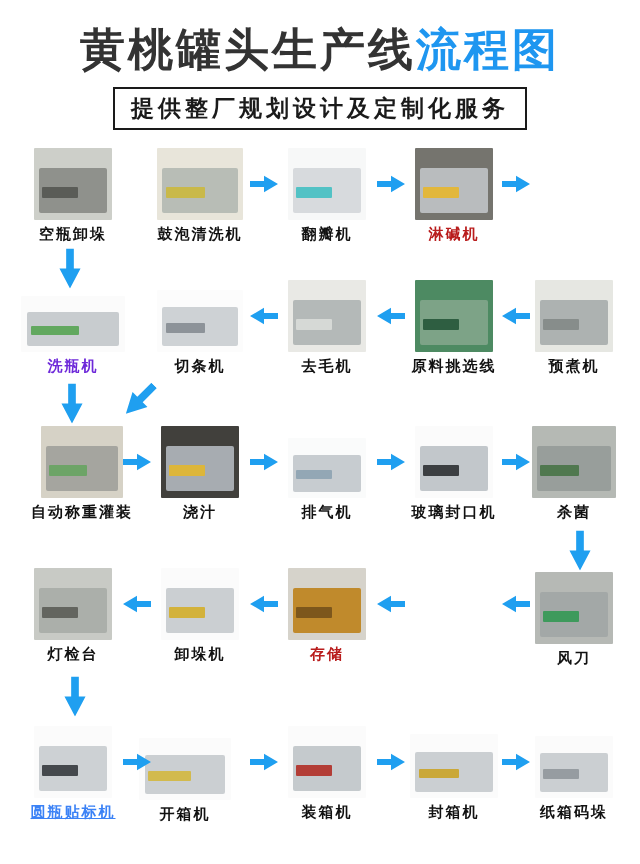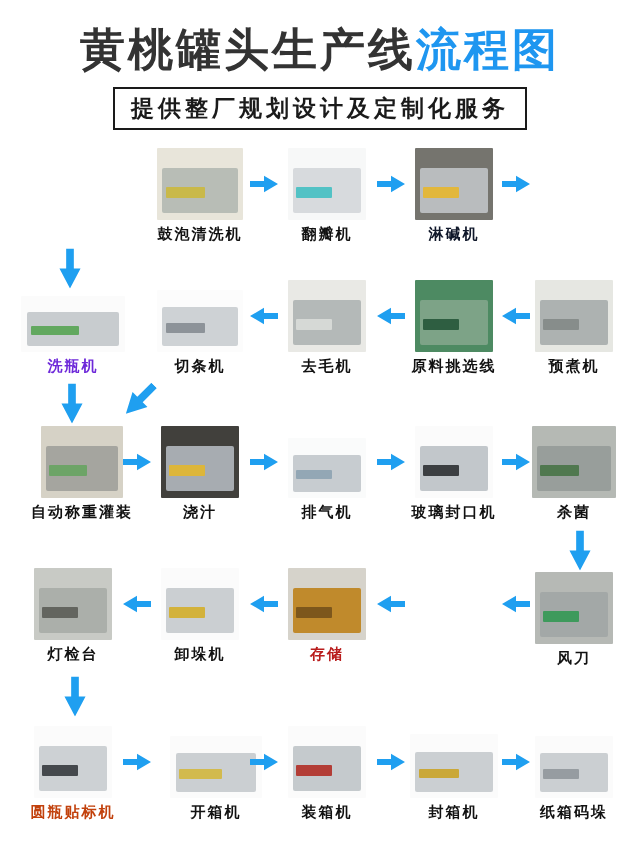--- a/index.html
+++ b/index.html
@@ -31,20 +31,30 @@
 </head>
 <body>
 
 <div class="page">
   <h1 class="title"><span style="color: rgb(51, 51, 51);">黄桃罐头生产线</span><span style="color: rgb(30, 150, 240);">流程图</span></h1>
   <div class="subtitle" style="border-color: rgb(26, 26, 26);">
     <span>提供整厂规划设计及定制化服务</span>
   </div>
   <div id="flow">
       <div class="flow-row" style="top: 144px; height: 104px;">
+        <div class="cell" style="left: 17px; width: 112px; height: 104px;">
+          <div class="photo-wrap" style="height: 76px;">
+            <div class="photo" style="width: 78px; height: 72px;">
+              <div class="ph-base" style="background: rgb(205, 207, 201);"></div>
+              <div class="ph-body" style="background: rgb(143, 145, 140);"></div>
+              <div class="ph-accent" style="background: rgb(90, 92, 87);"></div>
+            </div>
+          </div>
+          <div class="label" style="color: rgb(17, 17, 17);">空瓶卸垛</div>
+        </div>
         <div class="cell" style="left: 144px; width: 112px; height: 104px;">
           <div class="photo-wrap" style="height: 76px;">
             <div class="photo" style="width: 86px; height: 72px;">
               <div class="ph-base" style="background: rgb(232, 229, 218);"></div>
               <div class="ph-body" style="background: rgb(184, 189, 182);"></div>
               <div class="ph-accent" style="background: rgb(201, 185, 74);"></div>
             </div>
           </div>
           <div class="label" style="color: rgb(17, 17, 17);">鼓泡清洗机</div>
         </div>
@@ -59,21 +69,21 @@
           <div class="label" style="color: rgb(17, 17, 17);">翻瓣机</div>
         </div>
         <div class="cell" style="left: 398px; width: 112px; height: 104px;">
           <div class="photo-wrap" style="height: 76px;">
             <div class="photo" style="width: 78px; height: 72px;">
               <div class="ph-base" style="background: rgb(117, 116, 110);"></div>
               <div class="ph-body" style="background: rgb(185, 188, 190);"></div>
               <div class="ph-accent" style="background: rgb(226, 183, 60);"></div>
             </div>
           </div>
-          <div class="label" style="color: #0f172a;">淋碱机</div>
+          <div class="label" style="color: #b91c1c;">淋碱机</div>
         </div>
         <div class="arrow h" style="left: 249.5px; top: 31px;">
           <svg viewBox="0 0 40 24" preserveAspectRatio="none">
             <polygon points="0,8 20,8 20,1 40,12 20,23 20,16 0,16" fill="#1f9ff0"></polygon>
           </svg>
         </div>
         <div class="arrow h" style="left: 376.5px; top: 31px;">
           <svg viewBox="0 0 40 24" preserveAspectRatio="none">
             <polygon points="0,8 20,8 20,1 40,12 20,23 20,16 0,16" fill="#1f9ff0"></polygon>
           </svg>
@@ -287,23 +297,23 @@
       </div>
       <div class="flow-row" style="top: 716px; height: 110px;">
         <div class="cell" style="left: 17px; width: 112px; height: 110px;">
           <div class="photo-wrap" style="height: 82px;">
             <div class="photo" style="width: 78px; height: 72px;">
               <div class="ph-base" style="background: rgb(251, 251, 251);"></div>
               <div class="ph-body" style="background: rgb(205, 209, 212);"></div>
               <div class="ph-accent" style="background: rgb(69, 73, 77);"></div>
             </div>
           </div>
-          <div class="label" style="color: #c2410c;">圆瓶贴标机</div>
-        </div>
-        <div class="cell" style="left: 160px; width: 112px; height: 110px;">
+          <div class="label" style="color: #3b82f6; text-decoration: underline;">圆瓶贴标机</div>
+        </div>
+        <div class="cell" style="left: 129px; width: 112px; height: 110px; justify-content: center;">
           <div class="photo-wrap" style="height: 82px;">
             <div class="photo" style="width: 92px; height: 62px;">
               <div class="ph-base" style="background: rgb(251, 251, 251);"></div>
               <div class="ph-body" style="background: rgb(203, 207, 210);"></div>
               <div class="ph-accent" style="background: rgb(210, 186, 78);"></div>
             </div>
           </div>
           <div class="label" style="color: rgb(17, 17, 17);">开箱机</div>
         </div>
         <div class="cell" style="left: 271px; width: 112px; height: 110px;">

